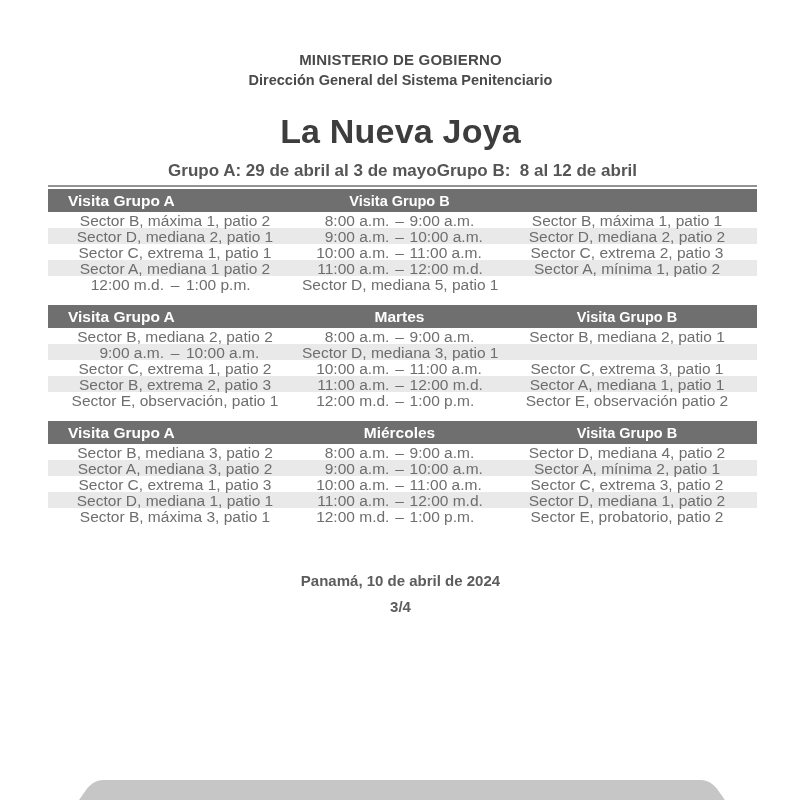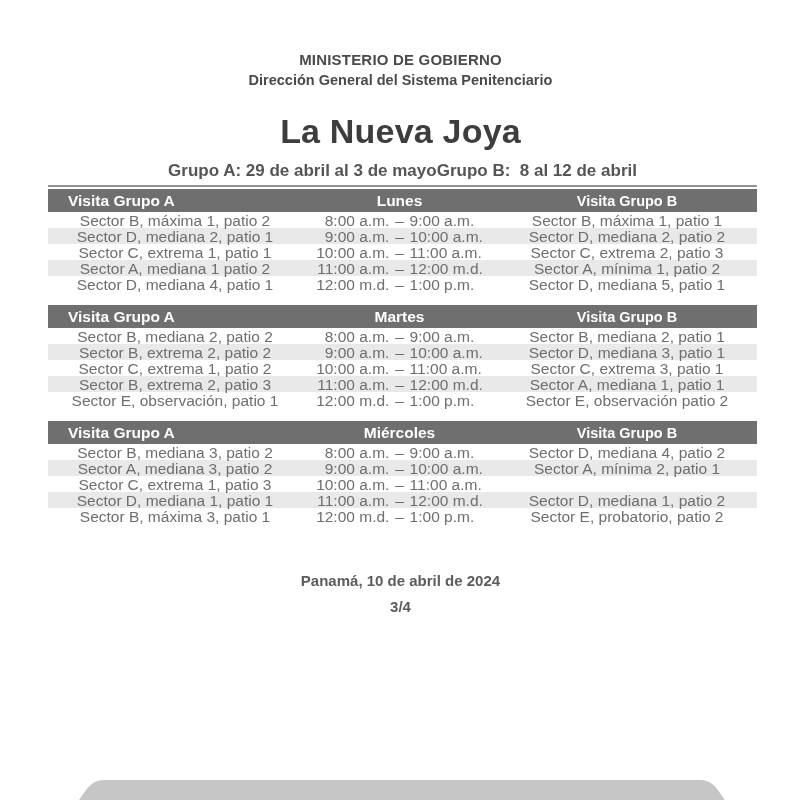--- a/index.html
+++ b/index.html
@@ -75,21 +75,20 @@
     <span>Grupo A: 29 de abril al 3 de mayo</span>
     <span>Grupo B:  8 al 12 de abril</span>
   </div>
 
   <div class="rule"></div>
 
   <div class="tables">
   <section class="day-table">
     <div class="t-head grid-cols">
       <div class="h-a">Visita Grupo A</div>
-      <div class="h-day">Lunes</div>
       <div class="h-b">Visita Grupo B</div>
     </div>
     <div class="t-rows">
 
         <div class="t-row grid-cols">
           <div class="c-a">Sector B, máxima 1, patio 2</div>
           <div class="c-time">
             <span class="t-start">8:00 a.m.</span>
             <span class="t-dash">–</span>
             <span class="t-end">9:00 a.m.</span>
@@ -121,21 +120,20 @@
           <div class="c-a">Sector A, mediana 1 patio 2</div>
           <div class="c-time">
             <span class="t-start">11:00 a.m.</span>
             <span class="t-dash">–</span>
             <span class="t-end">12:00 m.d.</span>
           </div>
           <div class="c-b">Sector A, mínima 1, patio 2</div>
         </div>
 
         <div class="t-row grid-cols">
-          <div class="c-a">Sector D, mediana 4, patio 1</div>
           <div class="c-time">
             <span class="t-start">12:00 m.d.</span>
             <span class="t-dash">–</span>
             <span class="t-end">1:00 p.m.</span>
           </div>
           <div class="c-b">Sector D, mediana 5, patio 1</div>
         </div>
       </div>
   </section>
 
@@ -151,21 +149,20 @@
           <div class="c-a">Sector B, mediana 2, patio 2</div>
           <div class="c-time">
             <span class="t-start">8:00 a.m.</span>
             <span class="t-dash">–</span>
             <span class="t-end">9:00 a.m.</span>
           </div>
           <div class="c-b">Sector B, mediana 2, patio 1</div>
         </div>
 
         <div class="t-row grid-cols">
-          <div class="c-a">Sector B, extrema 2, patio 2</div>
           <div class="c-time">
             <span class="t-start">9:00 a.m.</span>
             <span class="t-dash">–</span>
             <span class="t-end">10:00 a.m.</span>
           </div>
           <div class="c-b">Sector D, mediana 3, patio 1</div>
         </div>
 
         <div class="t-row grid-cols">
           <div class="c-a">Sector C, extrema 1, patio 2</div>
@@ -227,20 +224,21 @@
           <div class="c-b">Sector A, mínima 2, patio 1</div>
         </div>
 
         <div class="t-row grid-cols">
           <div class="c-a">Sector C, extrema 1, patio 3</div>
           <div class="c-time">
             <span class="t-start">10:00 a.m.</span>
             <span class="t-dash">–</span>
             <span class="t-end">11:00 a.m.</span>
           </div>
+          <div class="c-b">Sector C, extrema 3, patio 2</div>
         </div>
 
         <div class="t-row grid-cols">
           <div class="c-a">Sector D, mediana 1, patio 1</div>
           <div class="c-time">
             <span class="t-start">11:00 a.m.</span>
             <span class="t-dash">–</span>
             <span class="t-end">12:00 m.d.</span>
           </div>
           <div class="c-b">Sector D, mediana 1, patio 2</div>

